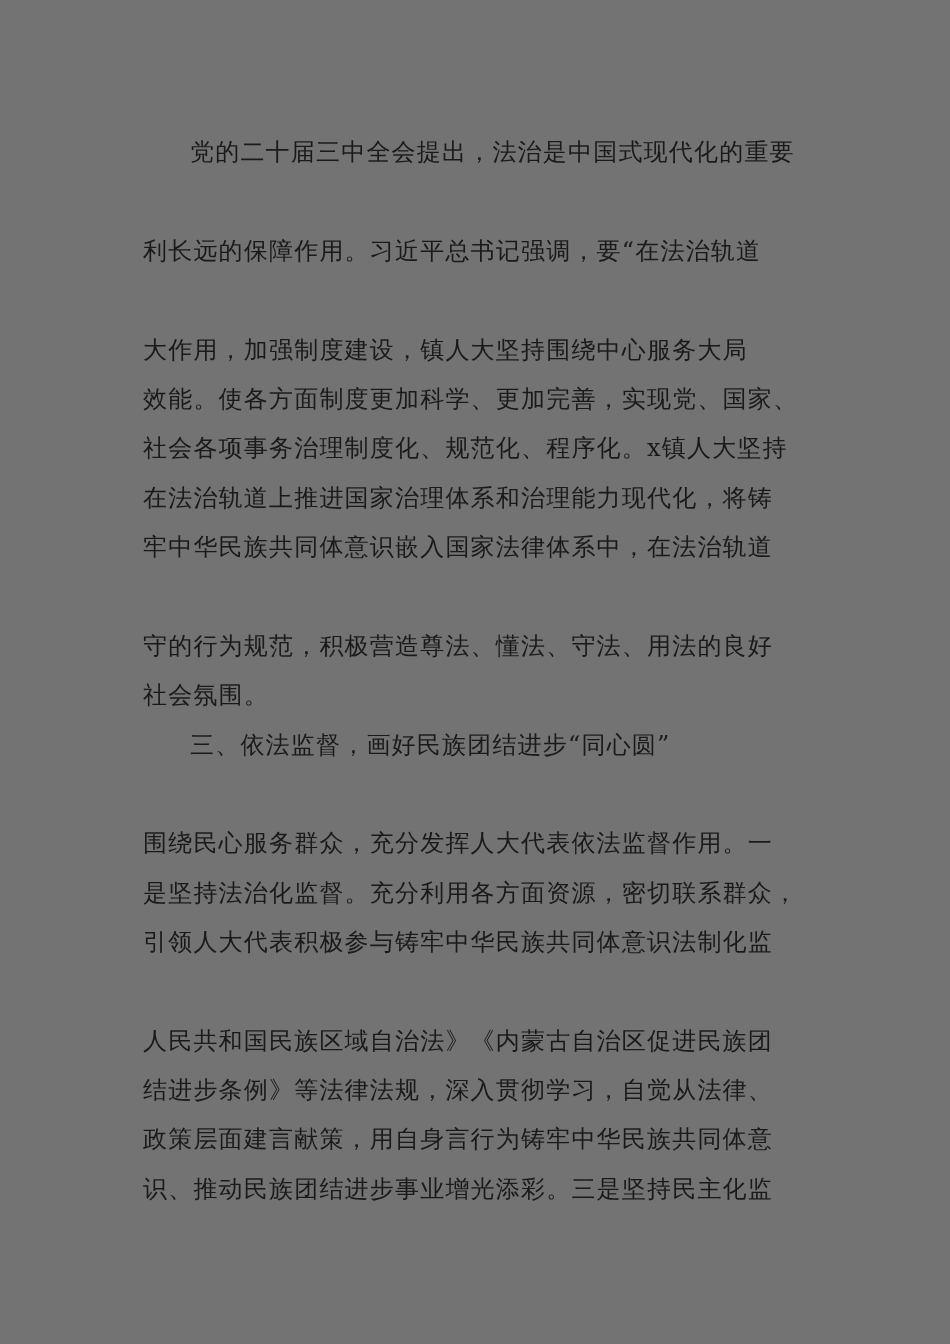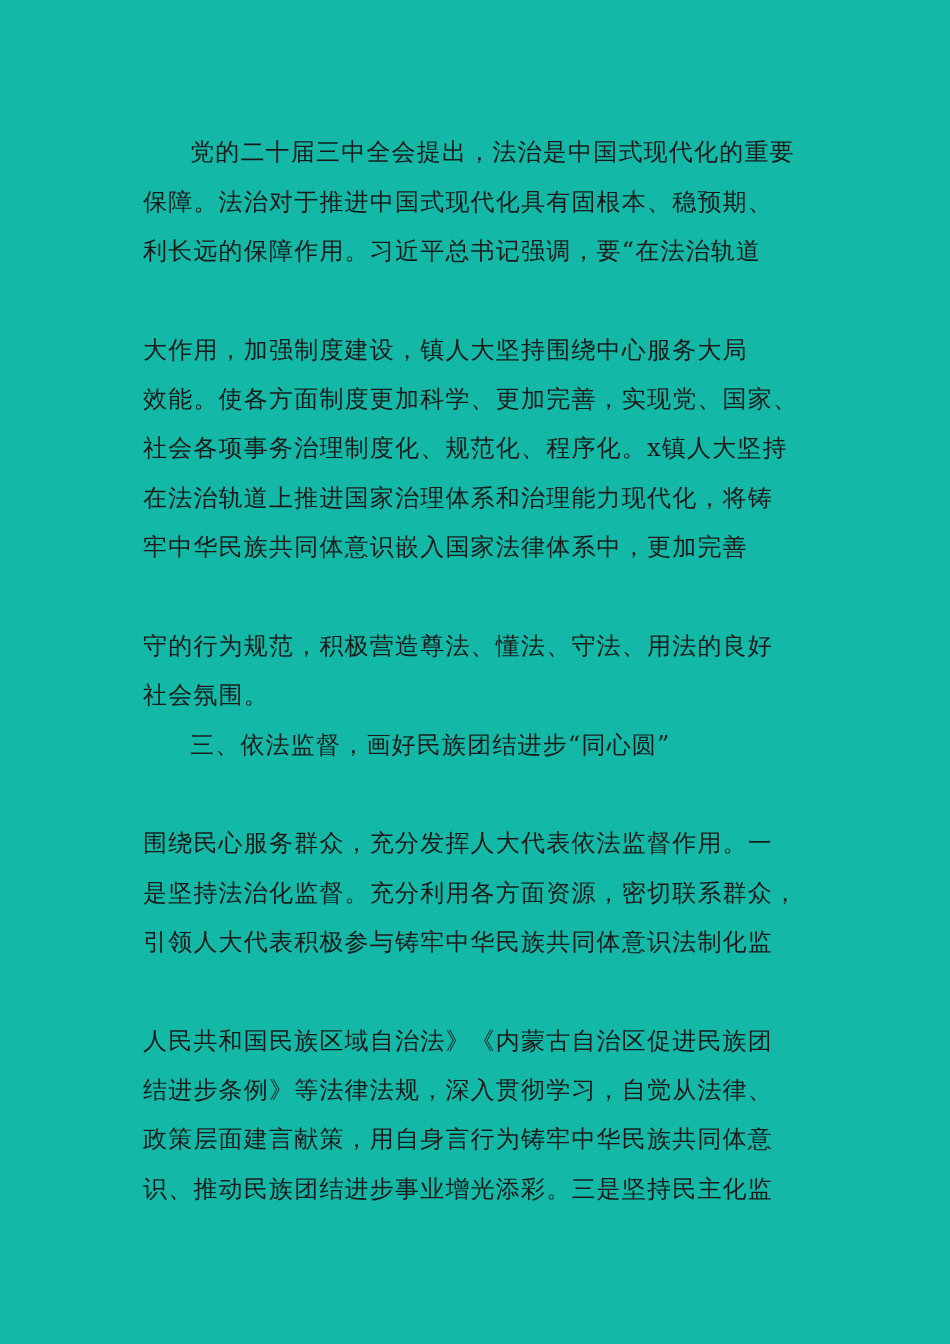--- a/index.html
+++ b/index.html
@@ -1,44 +1,43 @@
 <!DOCTYPE html>
 <html><head>
 <meta charset="utf-8">
 <style>
   html, body { margin: 0; padding: 0; background: #ffffff; }
   body { width: 950px; height: 1344px; position: relative; overflow: hidden; }
   .page {
-    position: absolute; left: 0; top: 0; width: 950px; height: 1344px; background: #14b8a6;
+    position: absolute; left: 0; top: 0; width: 950px; height: 1344px; background: #737373;
   }
   .line {
     position: absolute;
     left: 143px;
     height: 30px;
     font-family: "DejaVu Serif", "Liberation Serif", serif;
     font-size: 24px;
     line-height: 30px;
     color: #1a1a1a;
     white-space: nowrap;
     letter-spacing: 1.2px;
   }
   .indent { left: 190px; }
 </style>
 </head>
 <body>
 
 <div class="page">
   <div class="line indent" style="top:137px">党的二十届三中全会提出，法治是中国式现代化的重要</div>
-  <div class="line" style="top:187px">保障。法治对于推进中国式现代化具有固根本、稳预期、</div>
   <div class="line" style="top:236px">利长远的保障作用。习近平总书记强调，要“在法治轨道</div>
   <div class="line" style="top:335px">大作用，加强制度建设，镇人大坚持围绕中心服务大局</div>
   <div class="line" style="top:384px">效能。使各方面制度更加科学、更加完善，实现党、国家、</div>
   <div class="line" style="top:433px">社会各项事务治理制度化、规范化、程序化。x镇人大坚持</div>
   <div class="line" style="top:483px">在法治轨道上推进国家治理体系和治理能力现代化，将铸</div>
-  <div class="line" style="top:532px">牢中华民族共同体意识嵌入国家法律体系中，更加完善</div>
+  <div class="line" style="top:532px">牢中华民族共同体意识嵌入国家法律体系中，在法治轨道</div>
   <div class="line" style="top:631px">守的行为规范，积极营造尊法、懂法、守法、用法的良好</div>
   <div class="line" style="top:680px">社会氛围。</div>
   <div class="line indent" style="top:730px">三、依法监督，画好民族团结进步“同心圆”</div>
   <div class="line" style="top:828px">围绕民心服务群众，充分发挥人大代表依法监督作用。一</div>
   <div class="line" style="top:878px">是坚持法治化监督。充分利用各方面资源，密切联系群众，</div>
   <div class="line" style="top:927px">引领人大代表积极参与铸牢中华民族共同体意识法制化监</div>
   <div class="line" style="top:1026px">人民共和国民族区域自治法》《内蒙古自治区促进民族团</div>
   <div class="line" style="top:1075px">结进步条例》等法律法规，深入贯彻学习，自觉从法律、</div>
   <div class="line" style="top:1124px">政策层面建言献策，用自身言行为铸牢中华民族共同体意</div>
   <div class="line" style="top:1174px">识、推动民族团结进步事业增光添彩。三是坚持民主化监</div>

